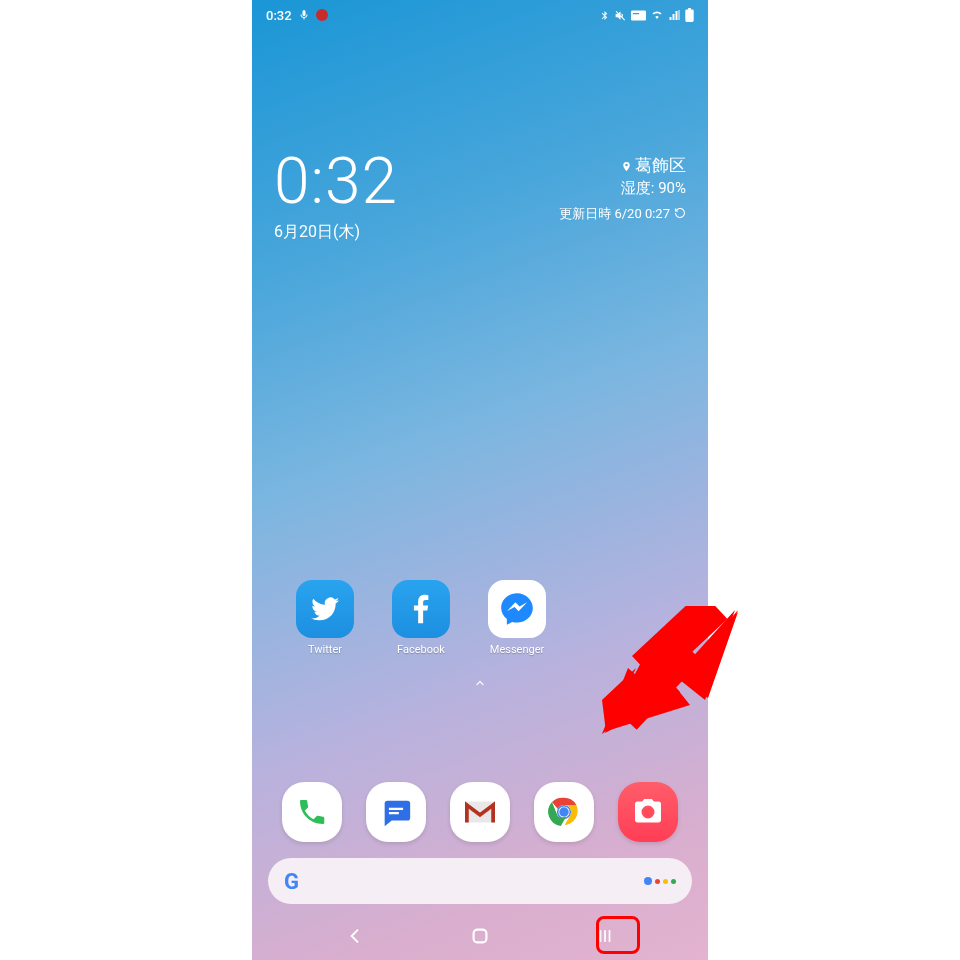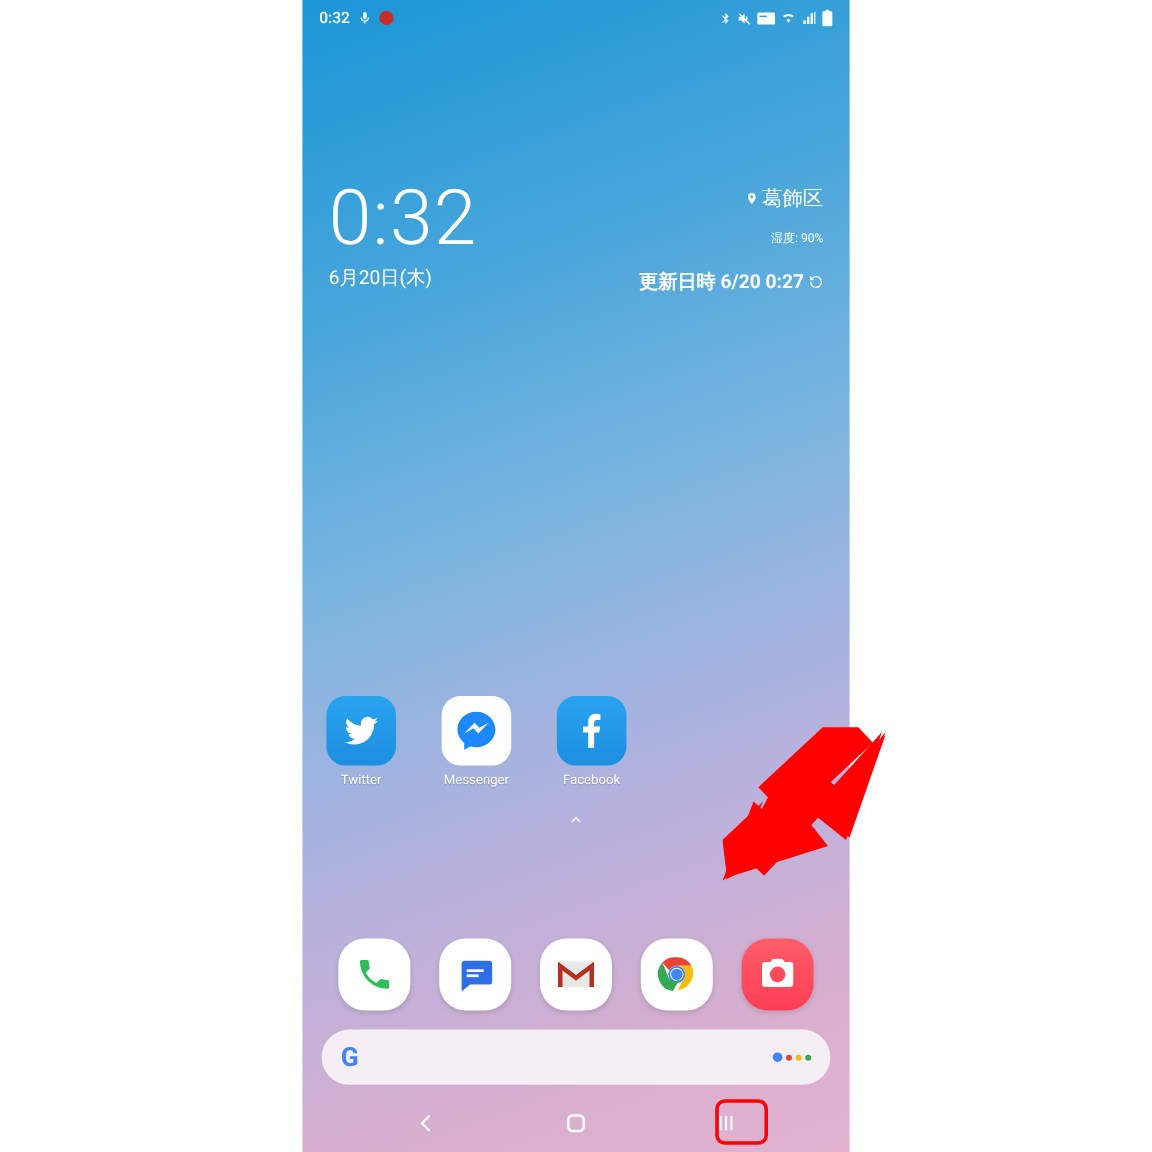--- a/index.html
+++ b/index.html
@@ -23,25 +23,25 @@
   
   .widget-row { display: flex; justify-content: space-between; padding: 0 22px; margin-top: 120px; }
   .clock-area { }
   .clock-time { font-size: 64px; font-weight: 300; letter-spacing: 1px; line-height: 1; }
   .clock-date { font-size: 16px; margin-top: 8px; font-weight: 400; }
   .weather-area { text-align: right; }
   .w-top { display: flex; align-items: flex-start; justify-content: flex-end; gap: 4px; }
   .w-temp { font-size: 36px; font-weight: 300; line-height: 1; }
   .w-deg { font-size: 20px; vertical-align: top; }
   .w-loc { display:flex; align-items:center; justify-content:flex-end; gap:3px; font-size: 17px; margin-top: 4px; }
-  .w-hum { font-size: 10px; margin-top: 15px; }
-  .w-upd { display:flex; align-items:center; justify-content:flex-end; gap:4px; font-size: 16px; margin-top: 19px; font-weight: bold; }
-
-  
-  .apps-row { position: absolute; top: 580px; left: 0; right: 0; display: flex; gap: 30px; padding: 0 16px; }
+  .w-hum { font-size: 15px; margin-top: 2px; }
+  .w-upd { display:flex; align-items:center; justify-content:flex-end; gap:4px; font-size: 13px; margin-top: 7px; }
+
+  
+  .apps-row { position: absolute; top: 580px; left: 0; right: 0; display: flex; gap: 30px; padding: 0 40px; }
   .app { display: flex; flex-direction: column; align-items: center; width: 66px; }
   .app-icon { width: 58px; height: 58px; border-radius: 16px; display:flex; align-items:center; justify-content:center; background:#fff; }
   .app-label { font-size: 11px; margin-top: 5px; text-align:center; color:#fff; text-shadow:0 1px 1px rgba(0,0,0,.25); }
 
   .twitter-bg { background: linear-gradient(#29a3ef,#1d8fe0); }
   .messenger-bg { background:#fff; }
   .facebook-bg { background: linear-gradient(#29a3ef,#1d8fe0); }
 
   .chevron-up { position:absolute; top:674px; left:50%; transform:translateX(-50%); color:#fff; opacity:.9; }
 
@@ -146,35 +146,35 @@
     <div class="apps-row">
       <div class="app">
         <div class="app-icon twitter-bg">
           <svg width="34" height="34" viewBox="0 0 24 24" fill="#fff">
               <path d="M22 5.9a8 8 0 0 1-2.3.6 4 4 0 0 0 1.8-2.2 8 8 0 0 1-2.6 1A4 4 0 0 0 12 9a11.4 11.4 0 0 1-8.3-4.2 4 4 0 0 0 1.2 5.4 4 4 0 0 1-1.8-.5v.1a4 4 0 0 0 3.2 4 4 4 0 0 1-1.8.1 4 4 0 0 0 3.8 2.8A8 8 0 0 1 2 18.6 11.3 11.3 0 0 0 8.1 20c7.4 0 11.4-6.1 11.4-11.4v-.5A8 8 0 0 0 22 5.9z"></path>
             </svg>
         </div>
         <div class="app-label">Twitter</div>
       </div>
       <div class="app">
+        <div class="app-icon facebook-bg">
+          <svg width="34" height="34" viewBox="0 0 24 24" fill="#fff">
+              <path d="M13.5 22v-9h3l.5-3.5h-3.5V7.4c0-1 .3-1.7 1.8-1.7h1.9V2.5C16.9 2.5 15.8 2 14.5 2 11.9 2 10 3.6 10 6.8V9.5H7V13h3v9h3.5z"></path>
+            </svg>
+        </div>
+        <div class="app-label">Facebook</div>
+      </div>
+      <div class="app">
         <div class="app-icon messenger-bg">
           <svg width="38" height="38" viewBox="0 0 24 24">
               <path fill="#1e88ff" d="M12 2C6.5 2 2 6.1 2 11.2c0 2.9 1.4 5.4 3.6 7.1V22l3.3-1.8c1 .3 2 .4 3.1.4 5.5 0 10-4.1 10-9.2S17.5 2 12 2z"></path>
               <path fill="#fff" d="M13 13.4l-2.5-2.7L5.6 13.4 11 7.7l2.6 2.7 4.8-2.7L13 13.4z"></path>
             </svg>
         </div>
         <div class="app-label">Messenger</div>
-      </div>
-      <div class="app">
-        <div class="app-icon facebook-bg">
-          <svg width="34" height="34" viewBox="0 0 24 24" fill="#fff">
-              <path d="M13.5 22v-9h3l.5-3.5h-3.5V7.4c0-1 .3-1.7 1.8-1.7h1.9V2.5C16.9 2.5 15.8 2 14.5 2 11.9 2 10 3.6 10 6.8V9.5H7V13h3v9h3.5z"></path>
-            </svg>
-        </div>
-        <div class="app-label">Facebook</div>
       </div>
     </div>
 
     <div class="chevron-up">
       <svg width="18" height="12" viewBox="0 0 24 24" fill="none" stroke="#fff" stroke-width="2.5" stroke-linecap="round">
           <path d="M6 15l6-6 6 6"></path>
         </svg>
     </div>
 
     <div class="dock">

